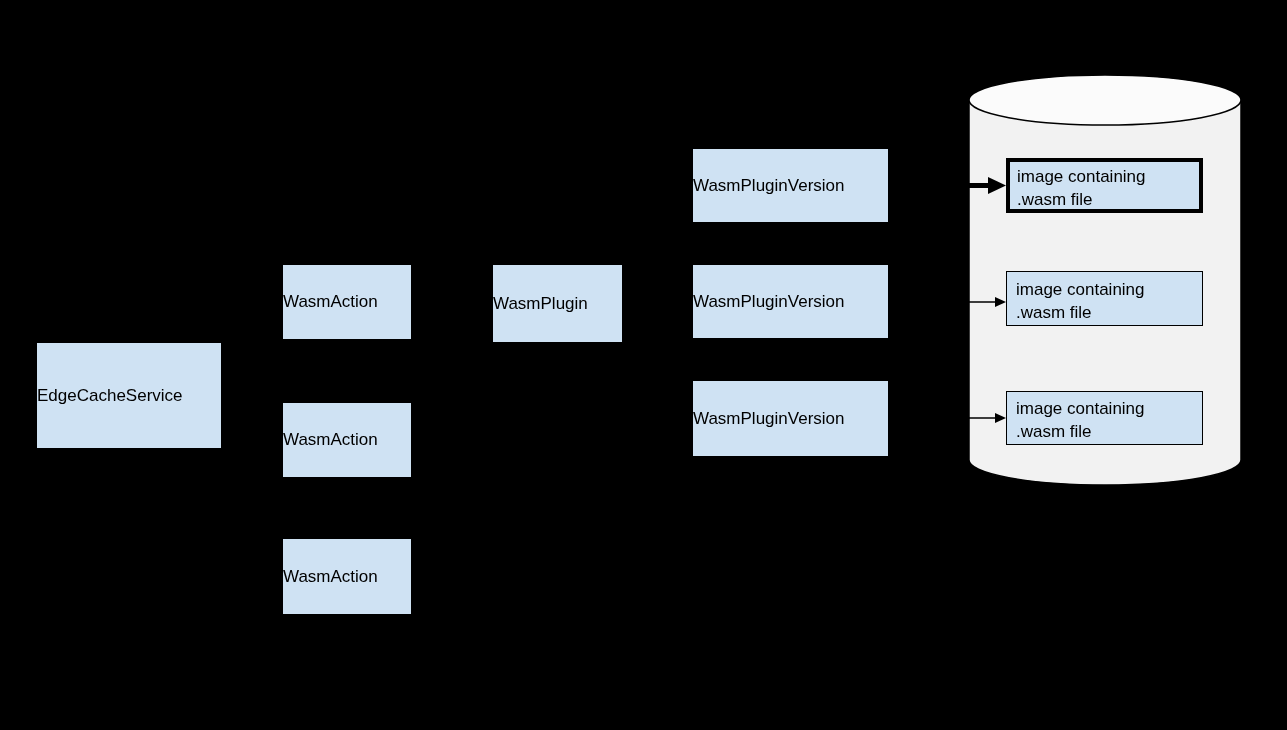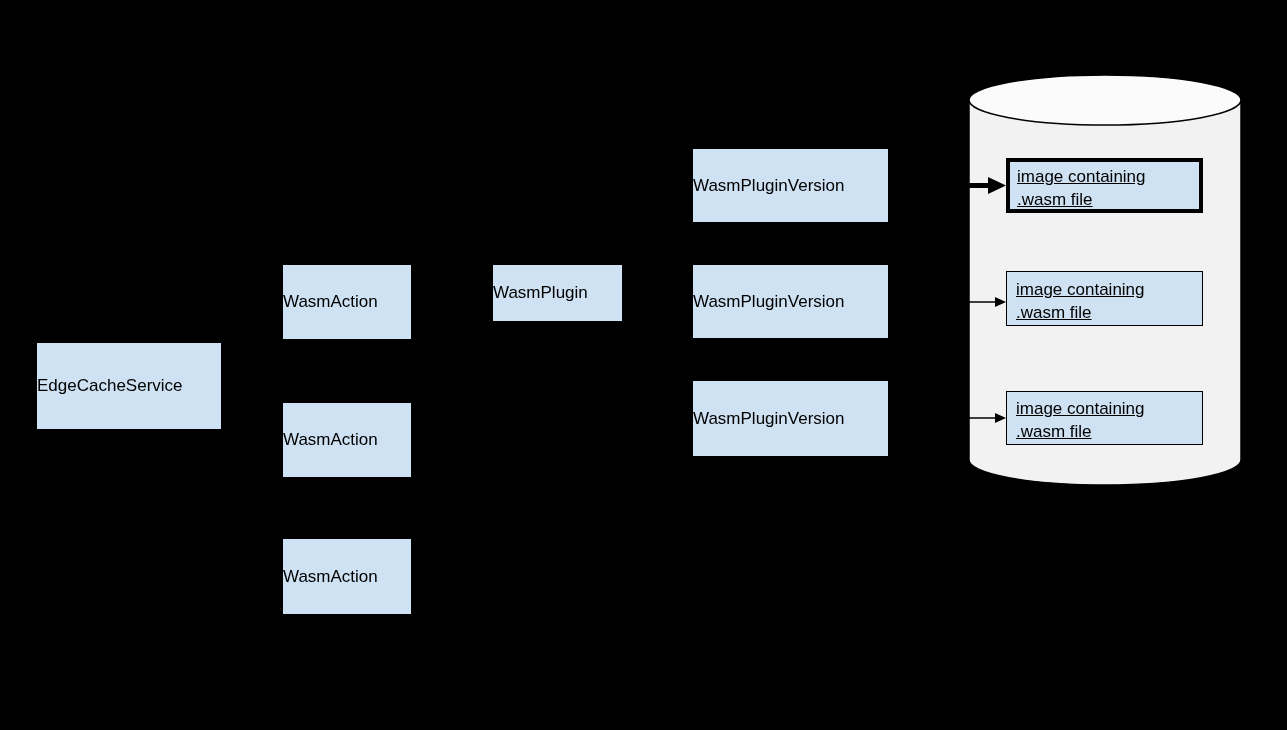--- a/index.html
+++ b/index.html
@@ -55,41 +55,40 @@
   .node {
     position: absolute;
     background: #cfe2f3;
     display: flex;
     align-items: center;
     justify-content: flex-start;
     text-align: center;
     font-size: 17px;
     line-height: 1.25;
   }
-  .node-ecs  { left: 37px;  top: 343px; width: 184px; height: 86px; }
+  .node-ecs  { left: 37px;  top: 343px; width: 184px; height: 105px; }
   .node-wa1  { left: 283px; top: 265px; width: 128px; height: 74px; }
   .node-wa2  { left: 283px; top: 403px; width: 128px; height: 74px; }
   .node-wa3  { left: 283px; top: 539px; width: 128px; height: 75px; }
-  .node-wp   { left: 493px; top: 265px; width: 129px; height: 56px; }
+  .node-wp   { left: 493px; top: 265px; width: 129px; height: 77px; }
   .node-wpv1 { left: 693px; top: 149px; width: 195px; height: 73px; }
   .node-wpv2 { left: 693px; top: 265px; width: 195px; height: 73px; }
   .node-wpv3 { left: 693px; top: 381px; width: 195px; height: 75px; }
   
   .imgbox {
     position: absolute;
     background: #cfe2f3;
     border: 1.5px solid #000000;
     box-sizing: border-box;
     display: flex;
     align-items: center;
     padding: 4px 16px 0 9px;
     font-size: 17px;
     line-height: 23px;
     text-align: left;
-    text-decoration: underline;
   }
   .img-1 { left: 1006px; top: 158px; width: 197px; height: 55px; border-width: 4px; padding-left: 7px; }
   .img-2 { left: 1006px; top: 271px; width: 197px; height: 55px; }
   .img-3 { left: 1006px; top: 391px; width: 197px; height: 54px; }
 </style>
 </head>
 <body>
 
 <div class="canvas">
 

